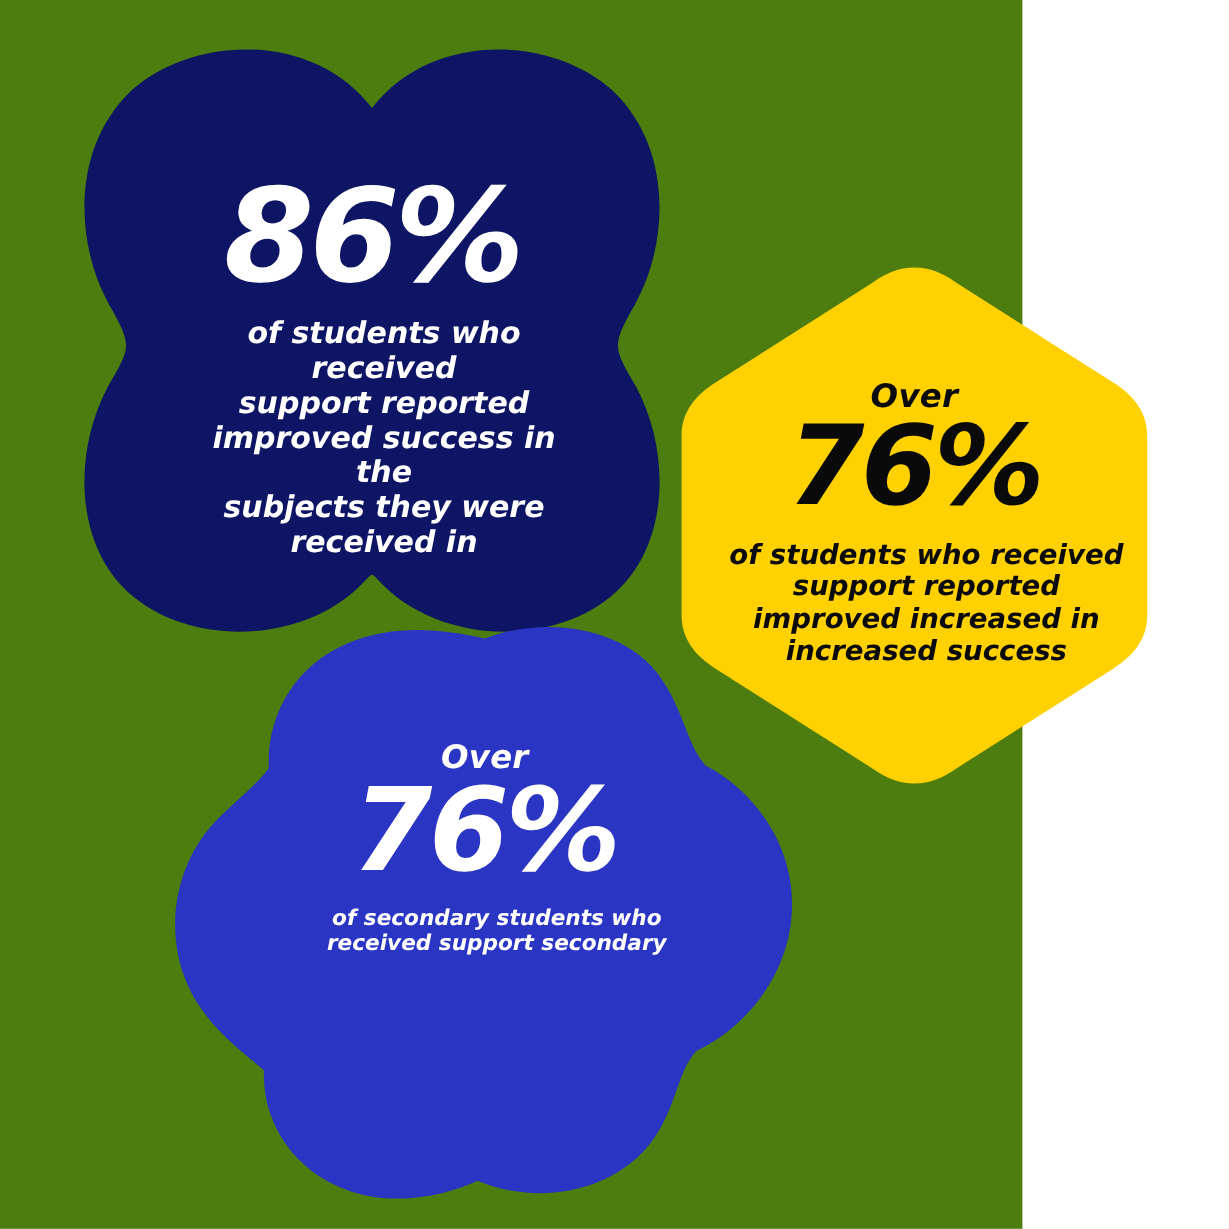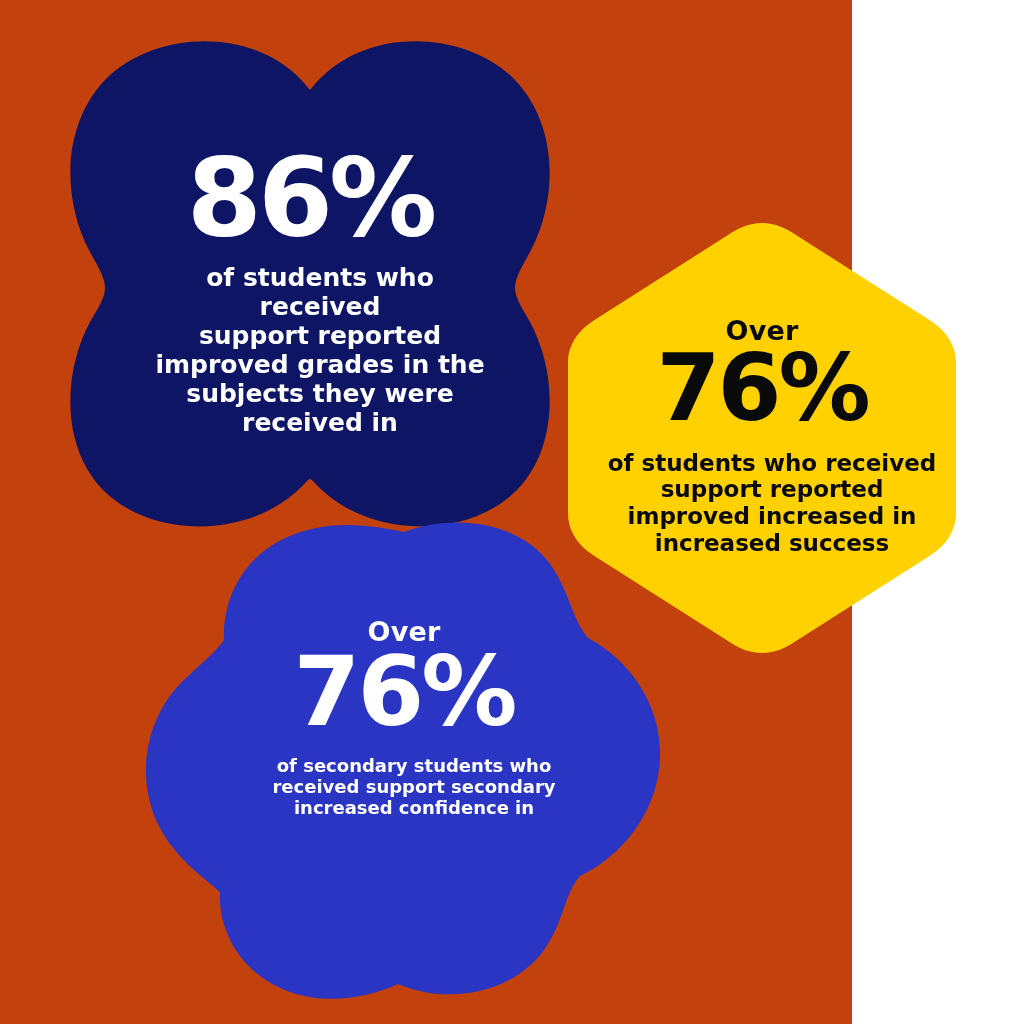--- a/index.html
+++ b/index.html
@@ -10,21 +10,22 @@
   body {
     width: 1024px;
     height: 1024px;
     font-family: "DejaVu Sans", sans-serif;
     overflow: hidden;
   }
   #infographic {
     position: relative;
     width: 852px;
     height: 1024px;
-    background: #c2410c;
+    background: #4d7c0f;
+    font-style: italic;
   }
   .stat-shape {
     position: absolute;
   }
   .stat-shape svg {
     position: absolute;
     top: 0;
     left: 0;
     display: block;
   }
@@ -159,21 +160,21 @@
                C 50 258, 50 258, 30 222
                C 2 170, 0 92, 50 45
                C 100 0, 200 -5, 250 60
                Z" fill="#0D1564"></path>
     </svg>
     <div class="stat-content">
       <div class="big-number">86%</div>
       <div class="caption">
         <span class="caption-line">of students who received</span>
         <span class="caption-line">support reported</span>
-        <span class="caption-line">improved grades in the</span>
+        <span class="caption-line">improved success in the</span>
         <span class="caption-line">subjects they were</span>
         <span class="caption-line">received in</span>
       </div>
     </div>
   </div>
 
   <div class="stat-shape" id="shape-yellow">
     <svg width="404" height="446" viewBox="0 0 404 446">
       <path d="M 202 8
                C 215 8, 226 13, 236 20
@@ -221,18 +222,17 @@
                C 82 76, 106 34, 150 16
                C 192 -2, 236 6, 264 12
                Z" fill="#2A35C4"></path>
     </svg>
     <div class="stat-content">
       <div class="eyebrow">Over</div>
       <div class="big-number">76%</div>
       <div class="caption">
         <span class="caption-line">of secondary students who</span>
         <span class="caption-line">received support secondary</span>
-        <span class="caption-line">increased confidence in</span>
       </div>
     </div>
   </div>
 
 </div>
 
 </body></html>

